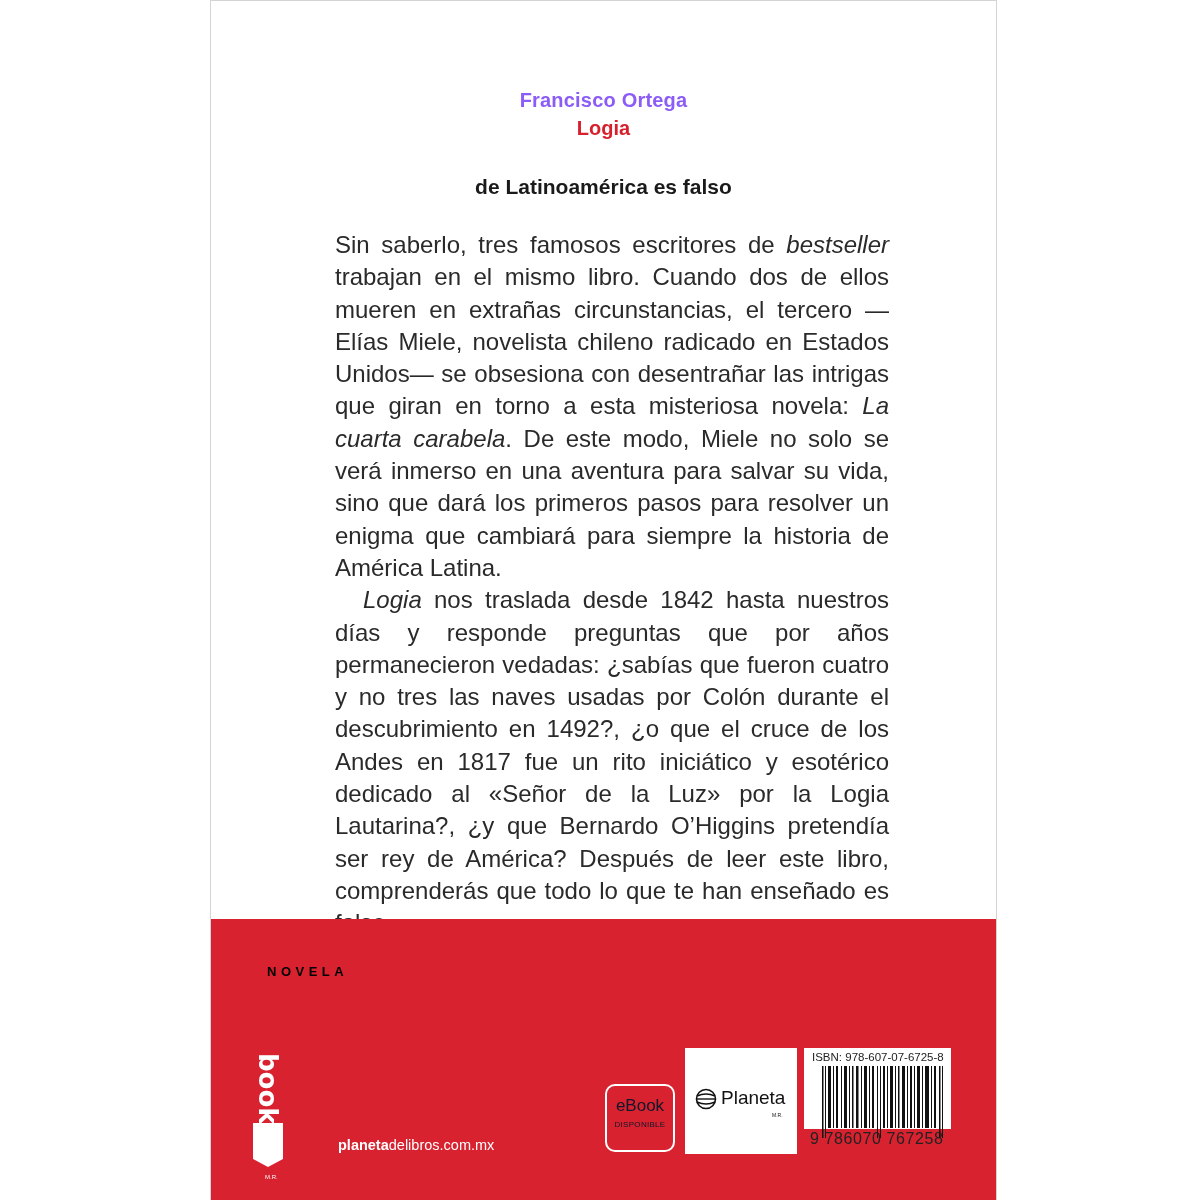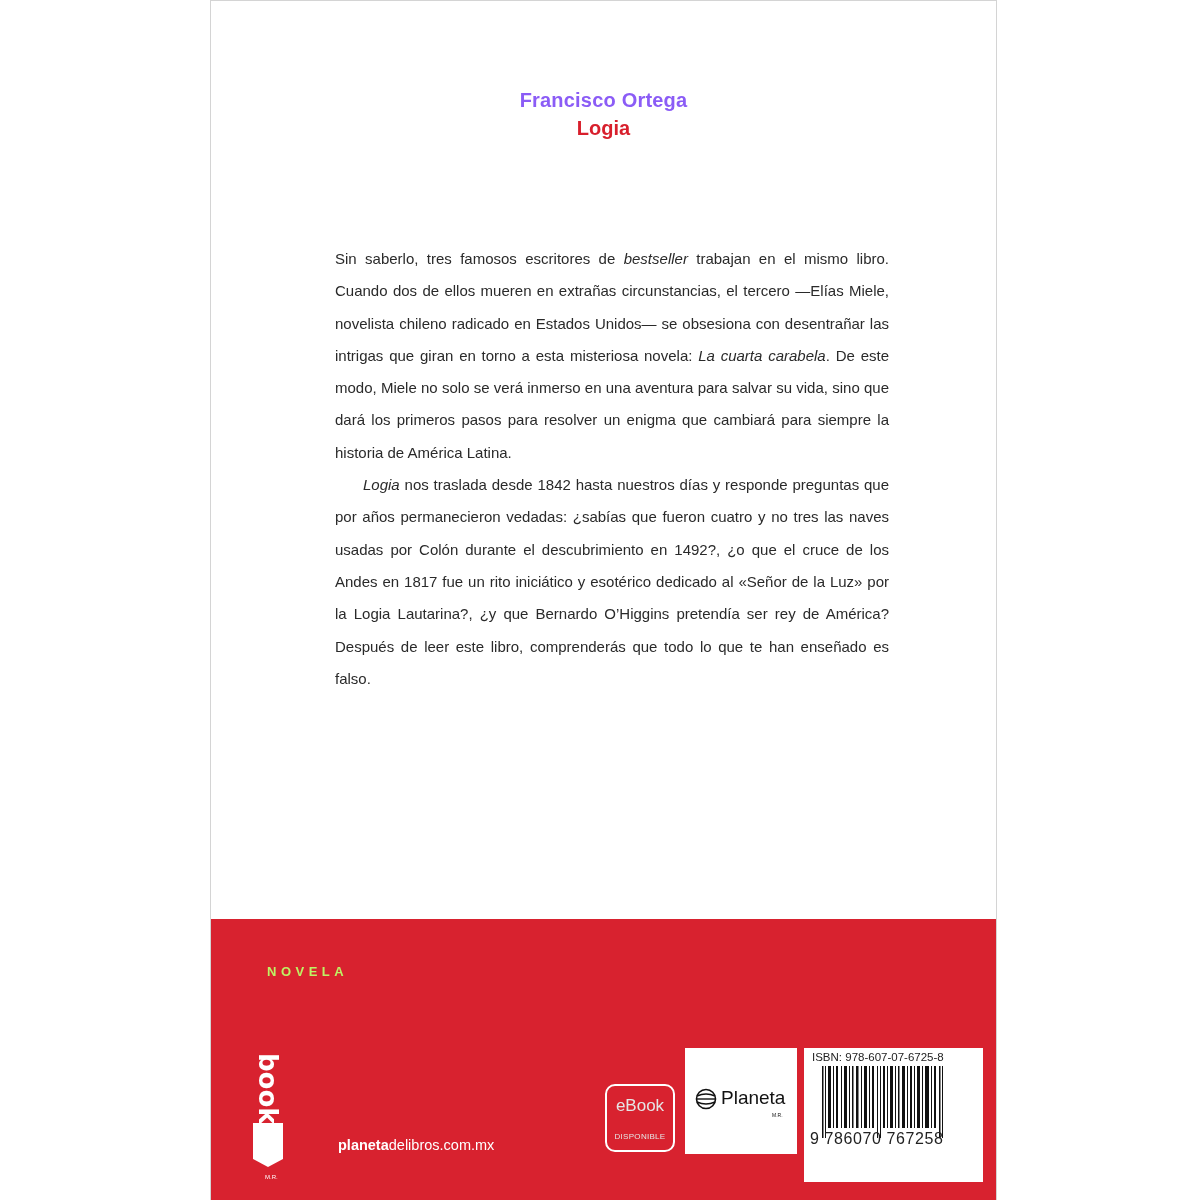--- a/index.html
+++ b/index.html
@@ -1,47 +1,48 @@
 <!DOCTYPE html>
 <html><head>
 <meta charset="utf-8">
 <style>
   html, body { margin:0; padding:0; }
   body { width:1200px; height:1200px; background:#ffffff; position:relative; overflow:hidden; font-family:"Liberation Sans", sans-serif; }
   .cover { position:absolute; left:210px; top:0; width:787px; height:1200px; background:#ffffff; border-left:1px solid #d4d4d4; border-right:1px solid #d4d4d4; border-top:1px solid #d4d4d4; box-sizing:border-box; }
   .author { position:absolute; left:0; right:0; top:88px; text-align:center; font-weight:bold; font-size:20px; color:#8b5cf6; letter-spacing:0.2px; }
   .title { position:absolute; left:0; right:0; top:116px; text-align:center; font-weight:bold; font-size:20px; color:#d81f2c; }
   .tagline { position:absolute; left:0; right:0; top:170px; text-align:center; font-weight:bold; font-size:21px; line-height:31px; color:#1a1a1a; }
-  .body { position:absolute; left:124px; width:554px; top:242px; font-size:15px; line-height:32.3px; color:#2a2a2a; text-align:justify; }
+  .body { position:absolute; left:124px; width:554px; top:228px; font-size:24px; line-height:32.3px; color:#2a2a2a; text-align:justify; }
   .body p { margin:0; }
   .body p.indent { text-indent:28px; }
   .red { position:absolute; left:0; right:0; top:918px; bottom:0; background:#d8222f; }
-  .genre { position:absolute; left:56px; top:963px; font-size:13px; font-weight:bold; letter-spacing:4.5px; color:#bef264; }
+  .genre { position:absolute; left:56px; top:963px; font-size:13px; font-weight:bold; letter-spacing:4.5px; color:#000000; }
   .booket { position:absolute; left:40px; top:1050px; width:42px; height:130px; }
   .site { position:absolute; left:103px; top:1142px; font-size:14.5px; color:#ffffff; }
   .site b { font-weight:bold; }
-  .ebook { position:absolute; left:394px; top:1083px; width:70px; height:68px; border:2px solid #ffffff; border-radius:10px; box-sizing:border-box; color:#e5e5e5; text-align:center; }
+  .ebook { position:absolute; left:394px; top:1083px; width:70px; height:68px; border:2px solid #ffffff; border-radius:10px; box-sizing:border-box; color:#0f172a; text-align:center; }
   .ebook .e1 { font-size:17px; margin-top:10px; line-height:20px; }
-  .ebook .e2 { font-size:8px; margin-top:16px; letter-spacing:0.3px; }
+  .ebook .e2 { font-size:8px; margin-top:4px; letter-spacing:0.3px; }
   .planeta { position:absolute; left:474px; top:1047px; width:112px; height:106px; background:#ffffff; }
   .planeta .p-name { position:absolute; left:36px; top:39px; font-size:19px; color:#111; }
   .planeta .globe { position:absolute; left:10px; top:40px; width:22px; height:22px; }
   .planeta .mr { position:absolute; left:87px; top:64px; font-size:5px; color:#111; }
-  .isbn { position:absolute; left:593px; top:1047px; width:147px; height:134px; background:#ffffff;padding-left:32px; }
+  .isbn { position:absolute; left:593px; top:1047px; width:147px; height:81px; background:#ffffff; }
   .isbn .isbn-text { position:absolute; left:8px; top:3px; font-size:11.5px; color:#222; }
   .isbn .bars { position:absolute; left:18px; top:18px; width:122px; height:72px; }
   .isbn .digits { position:absolute; left:6px; top:82px; font-size:16px; color:#222; letter-spacing:0.6px; background:transparent;text-align:right; }
 </style>
 </head>
 <body>
 
 <div class="cover">
   <div class="author">Francisco Ortega</div>
   <div class="title">Logia</div>
   <div class="tagline">
+    <div>de Latinoamérica es falso</div>
   </div>
 
   <div class="body">
     <p><span>Sin saberlo, tres famosos escritores de </span><i>bestseller</i><span> trabajan en el mismo libro. Cuando dos de ellos mueren en extrañas circunstancias, el tercero —Elías Miele, novelista chileno radicado en Estados Unidos— se obsesiona con desentrañar las intrigas que giran en torno a esta misteriosa novela: </span><i>La cuarta carabela</i><span>. De este modo, Miele no solo se verá inmerso en una aventura para salvar su vida, sino que dará los primeros pasos para resolver un enigma que cambiará para siempre la historia de América Latina.</span></p>
     <p class="indent"><i>Logia</i><span> nos traslada desde 1842 hasta nuestros días y responde preguntas que por años permanecieron vedadas: ¿sabías que fueron cuatro y no tres las naves usadas por Colón durante el descubrimiento en 1492?, ¿o que el cruce de los Andes en 1817 fue un rito iniciático y esotérico dedicado al «Señor de la Luz» por la Logia Lautarina?, ¿y que Bernardo O’Higgins pretendía ser rey de América? Después de leer este libro, comprenderás que todo lo que te han enseñado es falso.</span></p>
   </div>
 
   <div class="red">
     <div class="genre" style="top:45px;">NOVELA</div>
 

